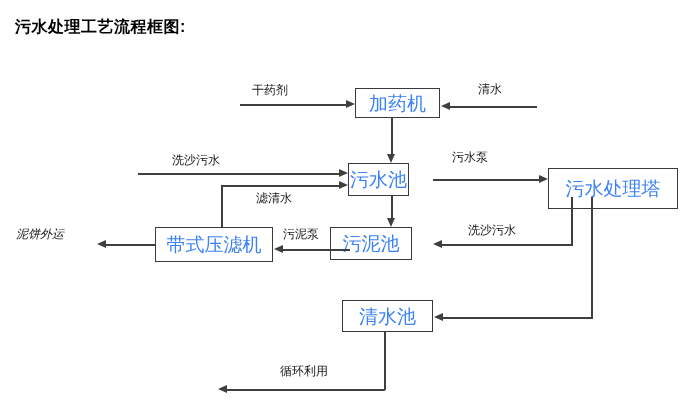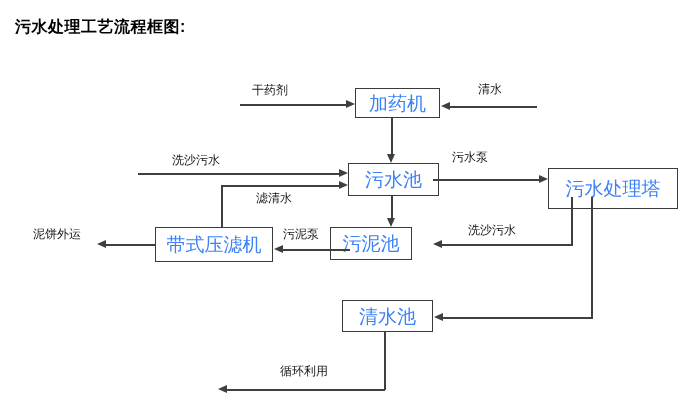--- a/index.html
+++ b/index.html
@@ -26,21 +26,21 @@
   .ah.d{border-left:4.5px solid transparent;border-right:4.5px solid transparent;border-top:9.5px solid #3f3f3f;}
 </style>
 </head>
 <body>
 
 <div class="canvas">
 
   <div class="title">污水处理工艺流程框图:</div>
 
   <div class="node" style="left:355px;top:88px;width:85px;height:30px;">加药机</div>
-  <div class="node" style="left:348px;top:163px;width:91px;height:33px;text-align:right;">污水池</div>
+  <div class="node" style="left:348px;top:163px;width:61px;height:33px;text-align:right;">污水池</div>
   <div class="node" style="left:548px;top:168px;width:130px;height:41px;">污水处理塔</div>
   <div class="node" style="left:330px;top:227px;width:82px;height:33px;">污泥池</div>
   <div class="node" style="left:155px;top:227px;width:118px;height:35px;">带式压滤机</div>
   <div class="node" style="left:342px;top:300px;width:91px;height:32px;">清水池</div>
 
   <div class="line" style="left:240px;top:104px;width:106px;height:1.5px;"></div>
   <div class="ah r" style="left:346px;top:100px;"></div>
   <div class="elabel" style="left:252px;top:84px;">干药剂</div>
 
   <div class="line" style="left:450px;top:106px;width:87px;height:1.5px;"></div>
@@ -70,21 +70,21 @@
   <div class="line" style="left:442px;top:244px;width:130px;height:1.5px;"></div>
   <div class="ah l" style="left:433px;top:240px;"></div>
   <div class="elabel" style="left:468px;top:224px;">洗沙污水</div>
 
   <div class="line" style="left:283px;top:249px;width:67px;height:1.5px;"></div>
   <div class="ah l" style="left:274px;top:245px;"></div>
   <div class="elabel" style="left:283px;top:228px;">污泥泵</div>
 
   <div class="line" style="left:106px;top:244px;width:49px;height:1.5px;"></div>
   <div class="ah l" style="left:97px;top:240px;"></div>
-  <div class="elabel" style="left:33px;top:228px;">泥饼外运</div>
+  <div class="elabel" style="left:16px;top:228px;font-style:italic;">泥饼外运</div>
 
   <div class="line" style="left:591px;top:197px;width:1.5px;height:122px;"></div>
   <div class="line" style="left:443px;top:317px;width:149px;height:1.5px;"></div>
   <div class="ah l" style="left:434px;top:313px;"></div>
 
   <div class="line" style="left:384px;top:332px;width:1.5px;height:58px;"></div>
   <div class="line" style="left:227px;top:389px;width:158px;height:1.5px;"></div>
   <div class="ah l" style="left:218px;top:385px;"></div>
   <div class="elabel" style="left:280px;top:365px;">循环利用</div>
 

